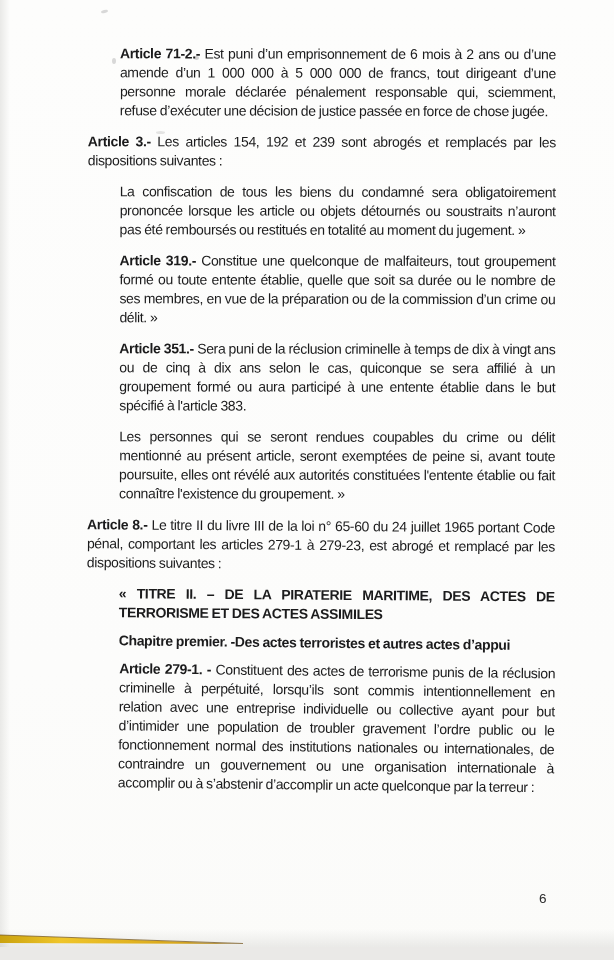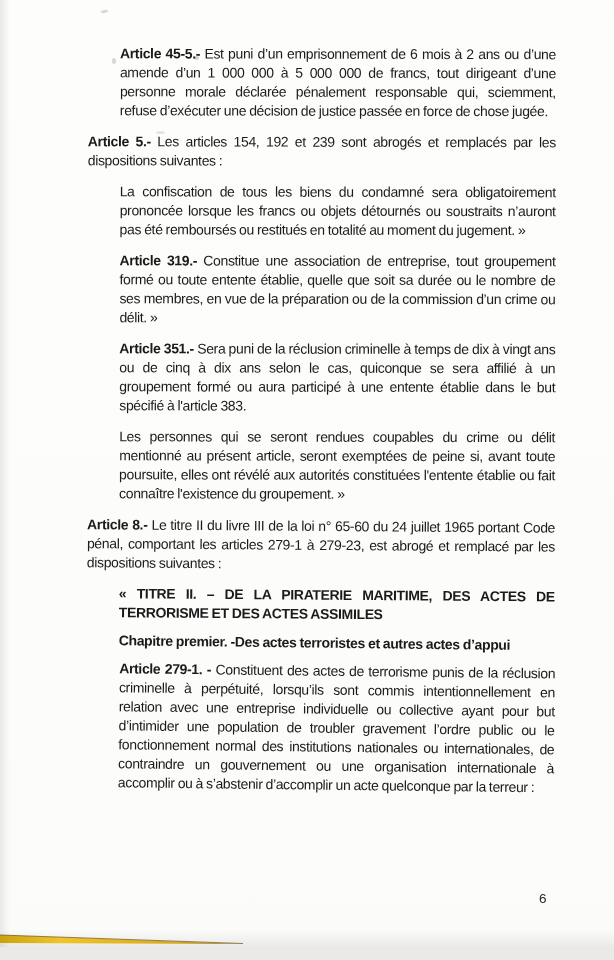--- a/index.html
+++ b/index.html
@@ -65,24 +65,24 @@
 <div class="page">
 
   <div class="left-edge"></div>
 
   <span class="speck s1"></span>
   <span class="speck s2"></span>
   <span class="speck s3"></span>
   <span class="speck s4"></span>
 
   <div class="content" id="paragraphs">
-      <p class="inner"><span class="lead">Article 45-5.-</span> <span>Est puni d’un emprisonnement de 6 mois à 2 ans ou d’une amende d’un 1 000 000 à 5 000 000 de francs, tout dirigeant d’une personne morale déclarée pénalement responsable qui, sciemment, refuse d’exécuter une décision de justice passée en force de chose jugée.</span></p>
-      <p class="outer"><span class="lead">Article 5.-</span> <span>Les articles 154, 192 et 239 sont abrogés et remplacés par les dispositions suivantes :</span></p>
-      <p class="inner"><span>La confiscation de tous les biens du condamné sera obligatoirement prononcée lorsque les francs ou objets détournés ou soustraits n’auront pas été remboursés ou restitués en totalité au moment du jugement. »</span></p>
-      <p class="inner"><span class="lead">Article 319.-</span> <span>Constitue une association de entreprise, tout groupement formé ou toute entente établie, quelle que soit sa durée ou le nombre de ses membres, en vue de la préparation ou de la commission d’un crime ou délit. »</span></p>
+      <p class="inner"><span class="lead">Article 71-2.-</span> <span>Est puni d’un emprisonnement de 6 mois à 2 ans ou d’une amende d’un 1 000 000 à 5 000 000 de francs, tout dirigeant d’une personne morale déclarée pénalement responsable qui, sciemment, refuse d’exécuter une décision de justice passée en force de chose jugée.</span></p>
+      <p class="outer"><span class="lead">Article 3.-</span> <span>Les articles 154, 192 et 239 sont abrogés et remplacés par les dispositions suivantes :</span></p>
+      <p class="inner"><span>La confiscation de tous les biens du condamné sera obligatoirement prononcée lorsque les article ou objets détournés ou soustraits n’auront pas été remboursés ou restitués en totalité au moment du jugement. »</span></p>
+      <p class="inner"><span class="lead">Article 319.-</span> <span>Constitue une quelconque de malfaiteurs, tout groupement formé ou toute entente établie, quelle que soit sa durée ou le nombre de ses membres, en vue de la préparation ou de la commission d’un crime ou délit. »</span></p>
       <p class="inner"><span class="lead">Article 351.-</span> <span>Sera puni de la réclusion criminelle à temps de dix à vingt ans ou de cinq à dix ans selon le cas, quiconque se sera affilié à un groupement formé ou aura participé à une entente établie dans le but spécifié à l'article 383.</span></p>
       <p class="inner"><span>Les personnes qui se seront rendues coupables du crime ou délit mentionné au présent article, seront exemptées de peine si, avant toute poursuite, elles ont révélé aux autorités constituées l'entente établie ou fait connaître l'existence du groupement. »</span></p>
       <p class="outer tilt-sm"><span class="lead">Article 8.-</span> <span>Le titre II du livre III de la loi n° 65-60 du 24 juillet 1965 portant Code pénal, comportant les articles 279-1 à 279-23, est abrogé et remplacé par les dispositions suivantes :</span></p>
       <p class="inner title tilt-sm"><span>« TITRE II. – DE LA PIRATERIE MARITIME, DES ACTES DE TERRORISME ET DES ACTES ASSIMILES</span></p>
       <p class="inner chapter tilt-md"><span>Chapitre premier. -Des actes terroristes et autres actes d’appui</span></p>
       <p class="inner tilt-md"><span class="lead">Article 279-1. -</span> <span>Constituent des actes de terrorisme punis de la réclusion criminelle à perpétuité, lorsqu’ils sont commis intentionnellement en relation avec une entreprise individuelle ou collective ayant pour but d’intimider une population de troubler gravement l’ordre public ou le fonctionnement normal des institutions nationales ou internationales, de contraindre un gouvernement ou une organisation internationale à accomplir ou à s’abstenir d’accomplir un acte quelconque par la terreur :</span></p>
     </div>
 
   <div class="page-number">6</div>
 

